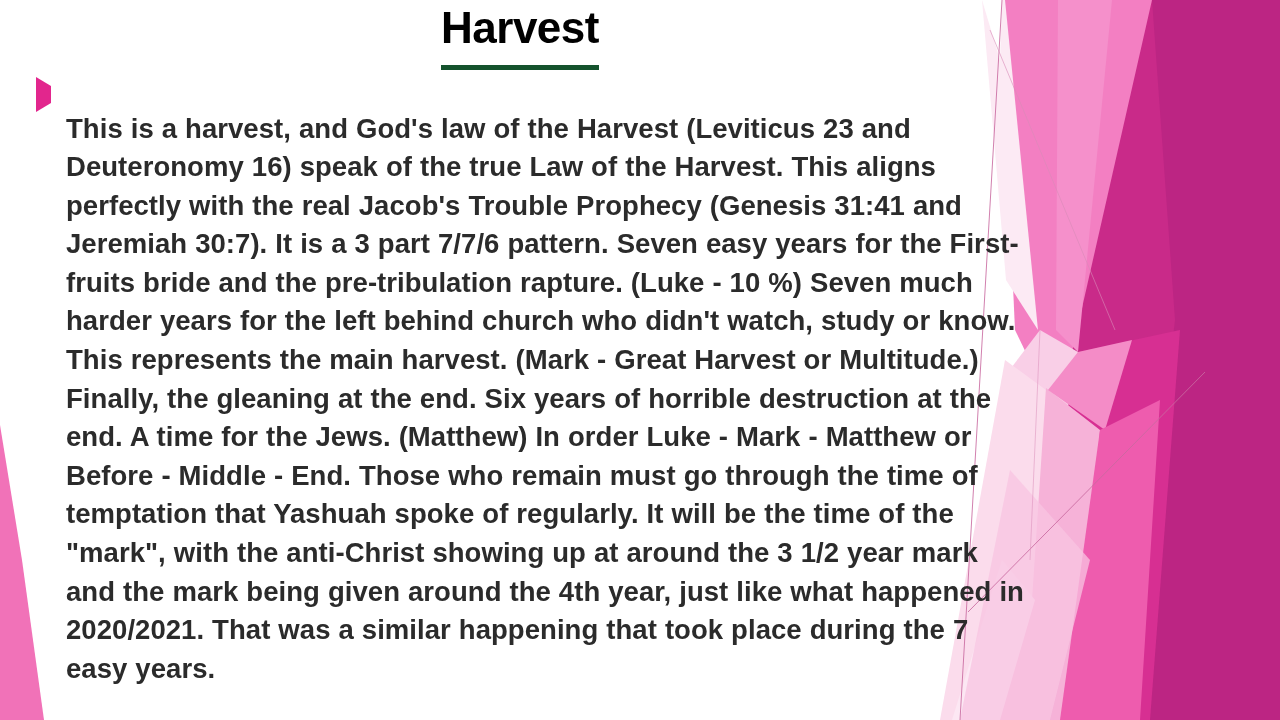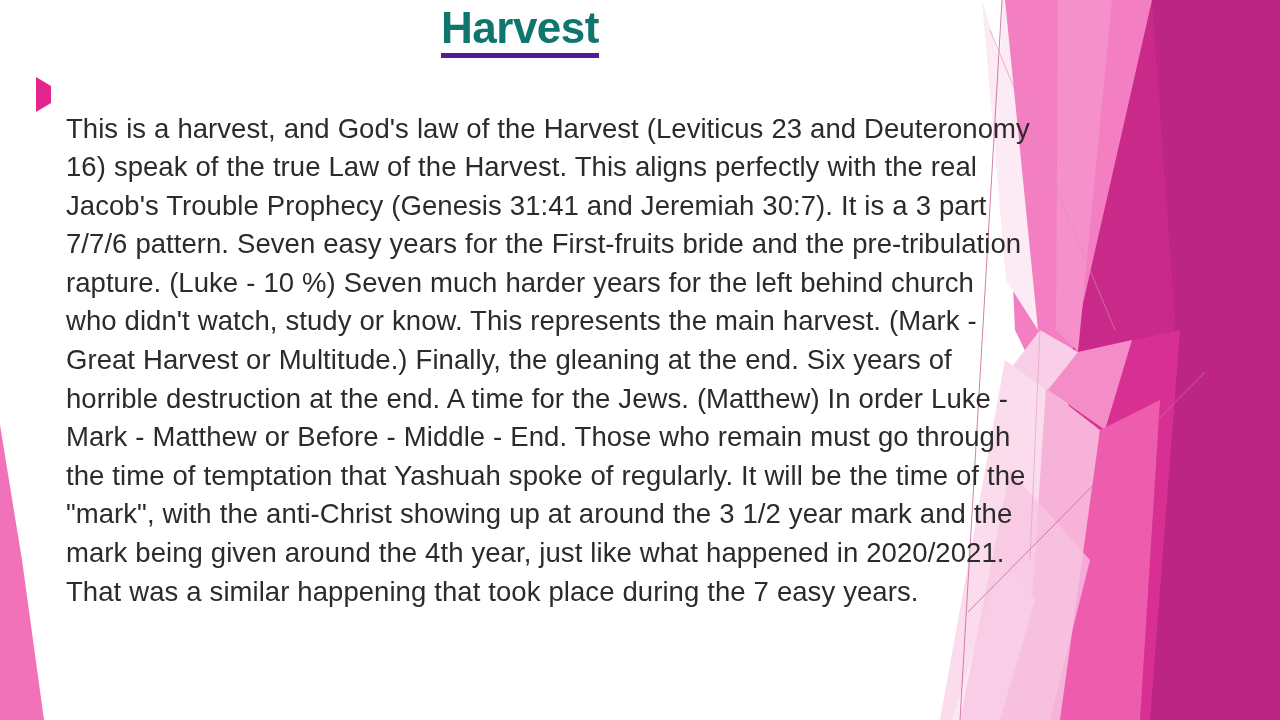--- a/index.html
+++ b/index.html
@@ -34,25 +34,25 @@
     left: 0;
     top: 6px;
     width: 1040px;
     text-align: center;
     z-index: 2;
   }
   #slide-title {
     display: inline-block;
     font-size: 44px;
     font-weight: bold;
-    color: #0f766e;
+    color: #000000;
     letter-spacing: -0.5px;
     line-height: 1.0;
-    border-bottom: 5px solid #4c1d95;
-    padding-bottom: 3px;
+    border-bottom: 5px solid #14532d;
+    padding-bottom: 15px;
   }
   
   #body-block {
     position: absolute;
     left: 36px;
     top: 82px;
     width: 995px;
     z-index: 2;
     display: flex;
     align-items: flex-start;
@@ -71,20 +71,21 @@
     border-top: 9px solid transparent;
     border-bottom: 9px solid transparent;
   }
   #body-text {
     flex: 1 1 auto;
     font-size: 27.5px;
     line-height: 38.6px;
     color: #2b2b2b;
     letter-spacing: 0.05px;
     word-spacing: 0.3px;
+    font-weight: bold;
   }
 </style>
 </head>
 <body>
 
 <div id="slide">
 
   <svg id="bg-decor" viewBox="0 0 1280 720" preserveAspectRatio="none">
 
     <polygon points="0,425 0,720 44,720 22,560" fill="#F172B8"></polygon>

